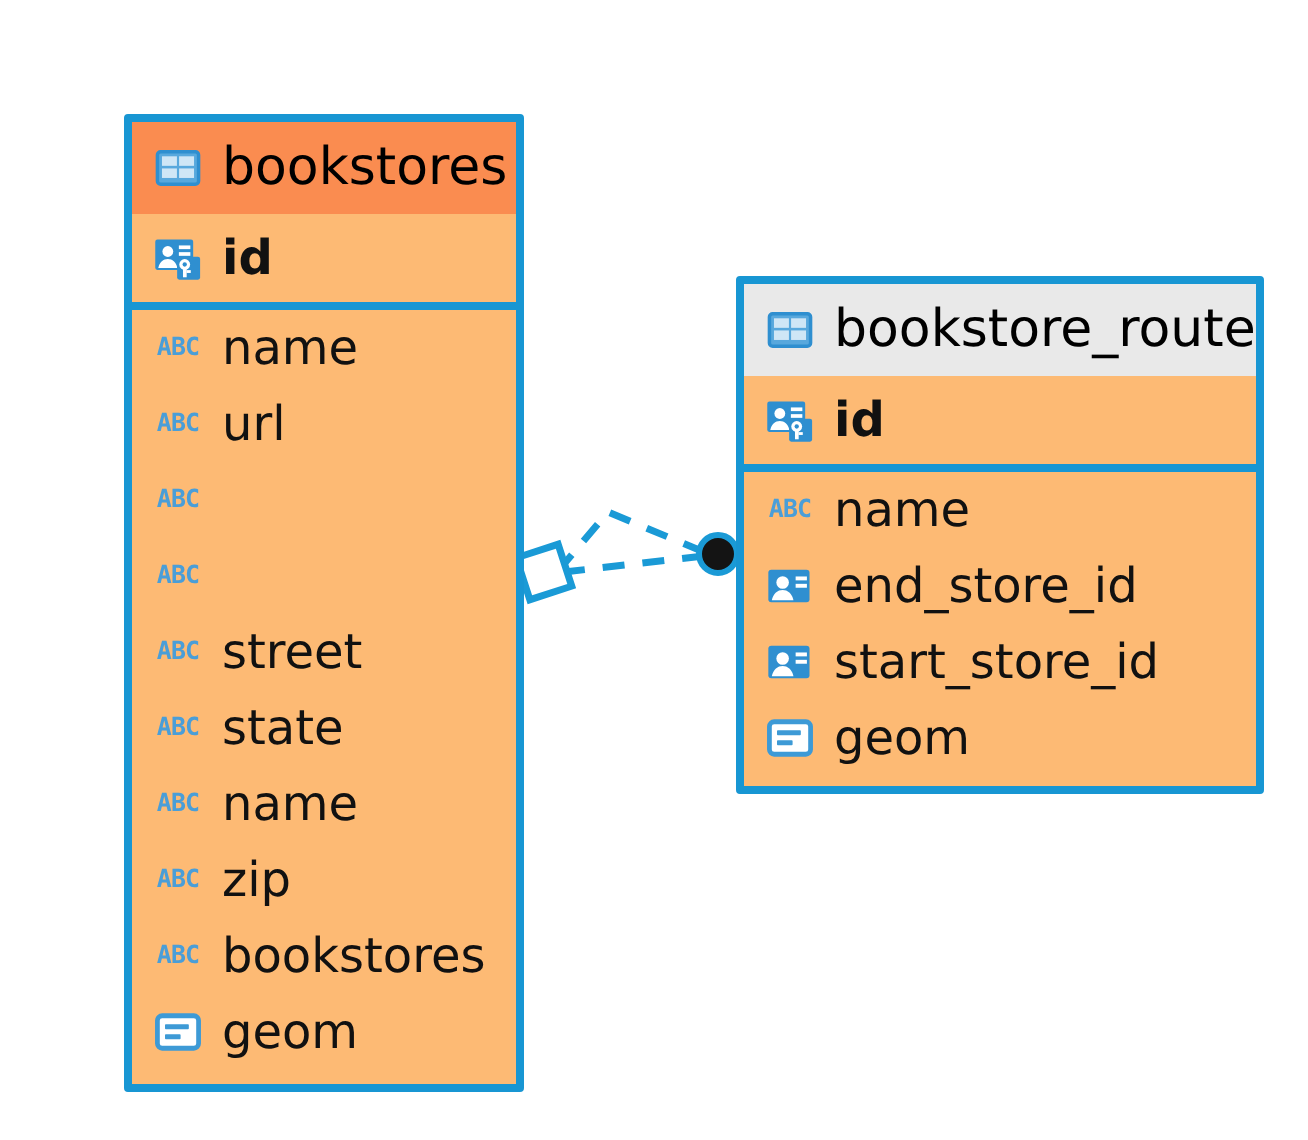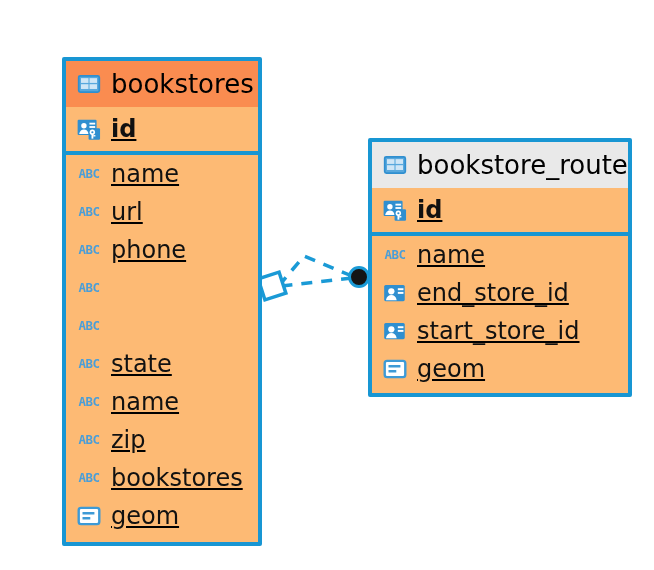--- a/index.html
+++ b/index.html
@@ -51,21 +51,20 @@
   .pk-divider {
     height: 4px;
     background: #1896d3;
     width: 100%;
   }
 
   .field-list {
     padding: 0;
     margin: 0;
     list-style: none;
-    text-decoration: underline;
   }
 
   .field-row {
     box-sizing: border-box;
     display: flex;
     align-items: center;
     gap: 9px;
     padding: 0 10px;
     height: 38px;
     font-size: 24px;
@@ -151,31 +150,31 @@
           <li class="field-row">
             <svg viewBox="0 0 24 24" class="field-icon">
               <text x="12" y="15.4" text-anchor="middle" font-family="&quot;DejaVu Sans Mono&quot;,&quot;Liberation Mono&quot;,monospace" font-size="11.5" font-weight="bold" letter-spacing="-0.4" fill="#4a9ed8">ABC</text>
             </svg>
             <span class="field-label">url</span>
           </li>
           <li class="field-row">
             <svg viewBox="0 0 24 24" class="field-icon">
               <text x="12" y="15.4" text-anchor="middle" font-family="&quot;DejaVu Sans Mono&quot;,&quot;Liberation Mono&quot;,monospace" font-size="11.5" font-weight="bold" letter-spacing="-0.4" fill="#4a9ed8">ABC</text>
             </svg>
-            <span class="field-label">phone</span>
-          </li>
-          <li class="field-row">
-            <svg viewBox="0 0 24 24" class="field-icon">
-              <text x="12" y="15.4" text-anchor="middle" font-family="&quot;DejaVu Sans Mono&quot;,&quot;Liberation Mono&quot;,monospace" font-size="11.5" font-weight="bold" letter-spacing="-0.4" fill="#4a9ed8">ABC</text>
-            </svg>
-          </li>
-          <li class="field-row">
-            <svg viewBox="0 0 24 24" class="field-icon">
-              <text x="12" y="15.4" text-anchor="middle" font-family="&quot;DejaVu Sans Mono&quot;,&quot;Liberation Mono&quot;,monospace" font-size="11.5" font-weight="bold" letter-spacing="-0.4" fill="#4a9ed8">ABC</text>
-            </svg>
+          </li>
+          <li class="field-row">
+            <svg viewBox="0 0 24 24" class="field-icon">
+              <text x="12" y="15.4" text-anchor="middle" font-family="&quot;DejaVu Sans Mono&quot;,&quot;Liberation Mono&quot;,monospace" font-size="11.5" font-weight="bold" letter-spacing="-0.4" fill="#4a9ed8">ABC</text>
+            </svg>
+          </li>
+          <li class="field-row">
+            <svg viewBox="0 0 24 24" class="field-icon">
+              <text x="12" y="15.4" text-anchor="middle" font-family="&quot;DejaVu Sans Mono&quot;,&quot;Liberation Mono&quot;,monospace" font-size="11.5" font-weight="bold" letter-spacing="-0.4" fill="#4a9ed8">ABC</text>
+            </svg>
+            <span class="field-label">street</span>
           </li>
           <li class="field-row">
             <svg viewBox="0 0 24 24" class="field-icon">
               <text x="12" y="15.4" text-anchor="middle" font-family="&quot;DejaVu Sans Mono&quot;,&quot;Liberation Mono&quot;,monospace" font-size="11.5" font-weight="bold" letter-spacing="-0.4" fill="#4a9ed8">ABC</text>
             </svg>
             <span class="field-label">state</span>
           </li>
           <li class="field-row">
             <svg viewBox="0 0 24 24" class="field-icon">
               <text x="12" y="15.4" text-anchor="middle" font-family="&quot;DejaVu Sans Mono&quot;,&quot;Liberation Mono&quot;,monospace" font-size="11.5" font-weight="bold" letter-spacing="-0.4" fill="#4a9ed8">ABC</text>

